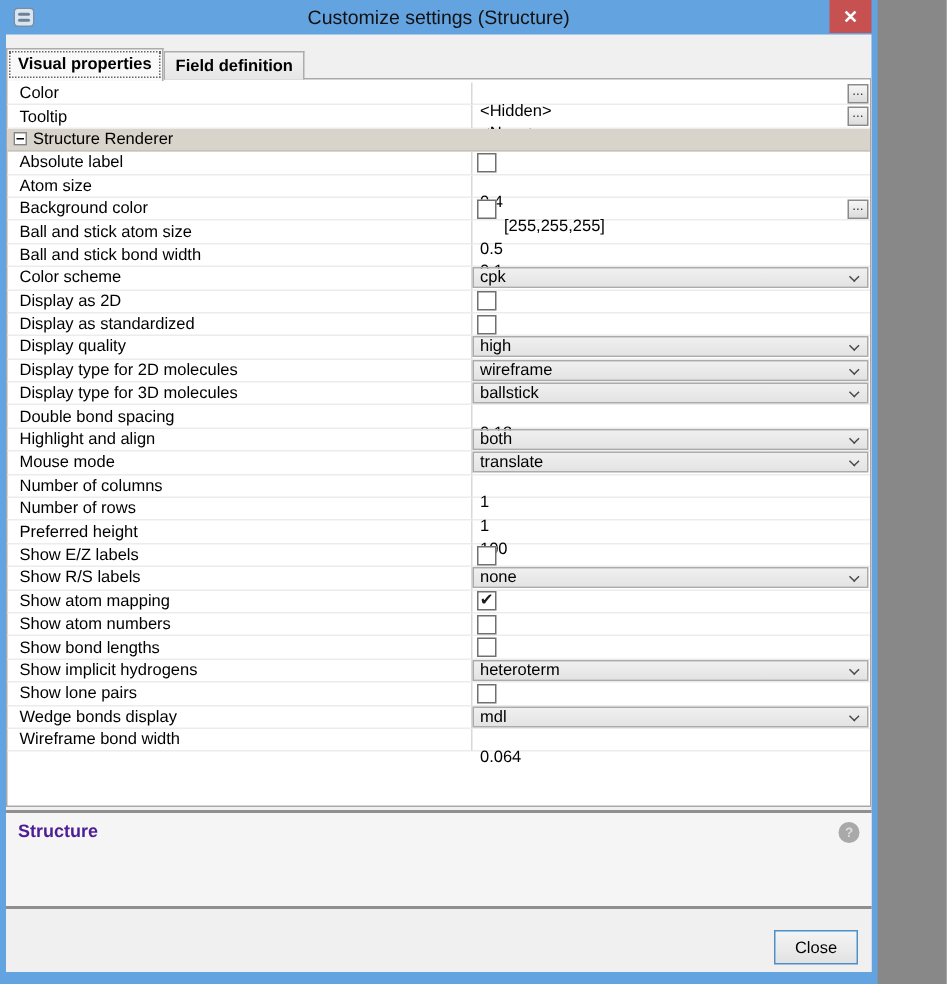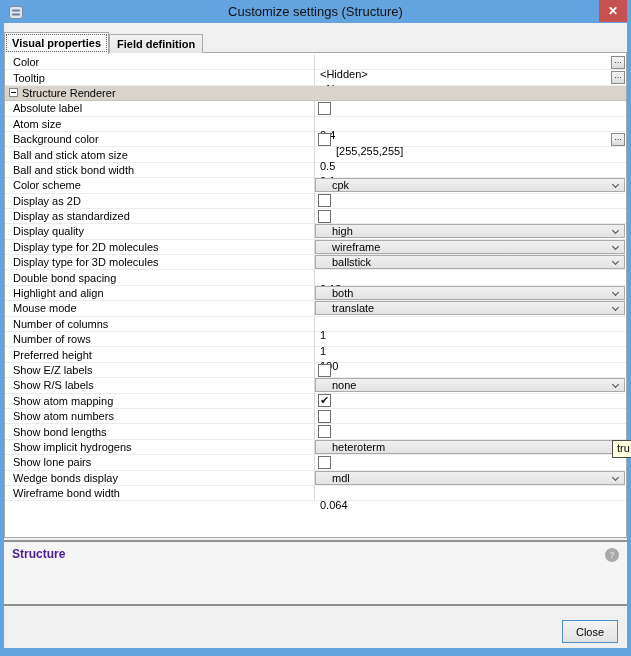--- a/index.html
+++ b/index.html
@@ -1,18 +1,18 @@
 <!DOCTYPE html>
 <html><head>
 <meta charset="utf-8">
 <style>
   * { margin:0; padding:0; box-sizing:border-box; }
   html,body { background:#888; }
   .window {
-    position:relative; width:631px; height:656px;
+    position:relative; width:585px; height:656px;
     background:#63A3E0; overflow:hidden;
     font-family:"Liberation Sans", sans-serif;
   }
   
   .titlebar { position:absolute; top:0; left:0; right:0; height:23px; display:flex; align-items:center; }
   .app-icon { position:absolute; left:9px; top:5px; width:14px; height:13px; }
   .title { width:100%; text-align:center; font-size:13px; color:#111; }
   .close-btn {
     position:absolute; right:4px; top:0; width:28px; height:22px;
     background:#C75050; color:#fff; font-size:12px; font-weight:bold;
@@ -56,21 +56,21 @@
   .valtext { padding-left:5px; font-size:11px; color:#000;margin-top:23px; }
   .cb {
     width:13px; height:13px; border:1px solid #707070; background:#fff; margin-left:3px;
     display:flex; align-items:center; justify-content:center;
     font-size:11px; line-height:11px; color:#1a1a1a; cursor:pointer; flex:0 0 auto;
   }
   .combo {
     flex:1; height:14px; margin-right:1px;
     background:linear-gradient(#F0F0F0,#E3E3E3);
     border:1px solid #ABABAB;
-    display:flex; align-items:center; padding-left:16px; font-size:11px; position:relative; cursor:pointer;
+    display:flex; align-items:center; padding-left:4px; font-size:11px; position:relative; cursor:pointer;
   }
   .chev {
     position:absolute; right:6px; top:3px; width:5px; height:5px;
     border-right:1px solid #4A4A4A; border-bottom:1px solid #4A4A4A; transform:rotate(45deg);
   }
   .ellipsis-btn {
     position:absolute; right:1px; top:1px; width:14px; height:13px;
     border:1px solid #8A8A8A; background:linear-gradient(#F6F6F6,#DCDCDC);
     font-size:9px; line-height:6px; text-align:center; color:#333; cursor:pointer;
   }

